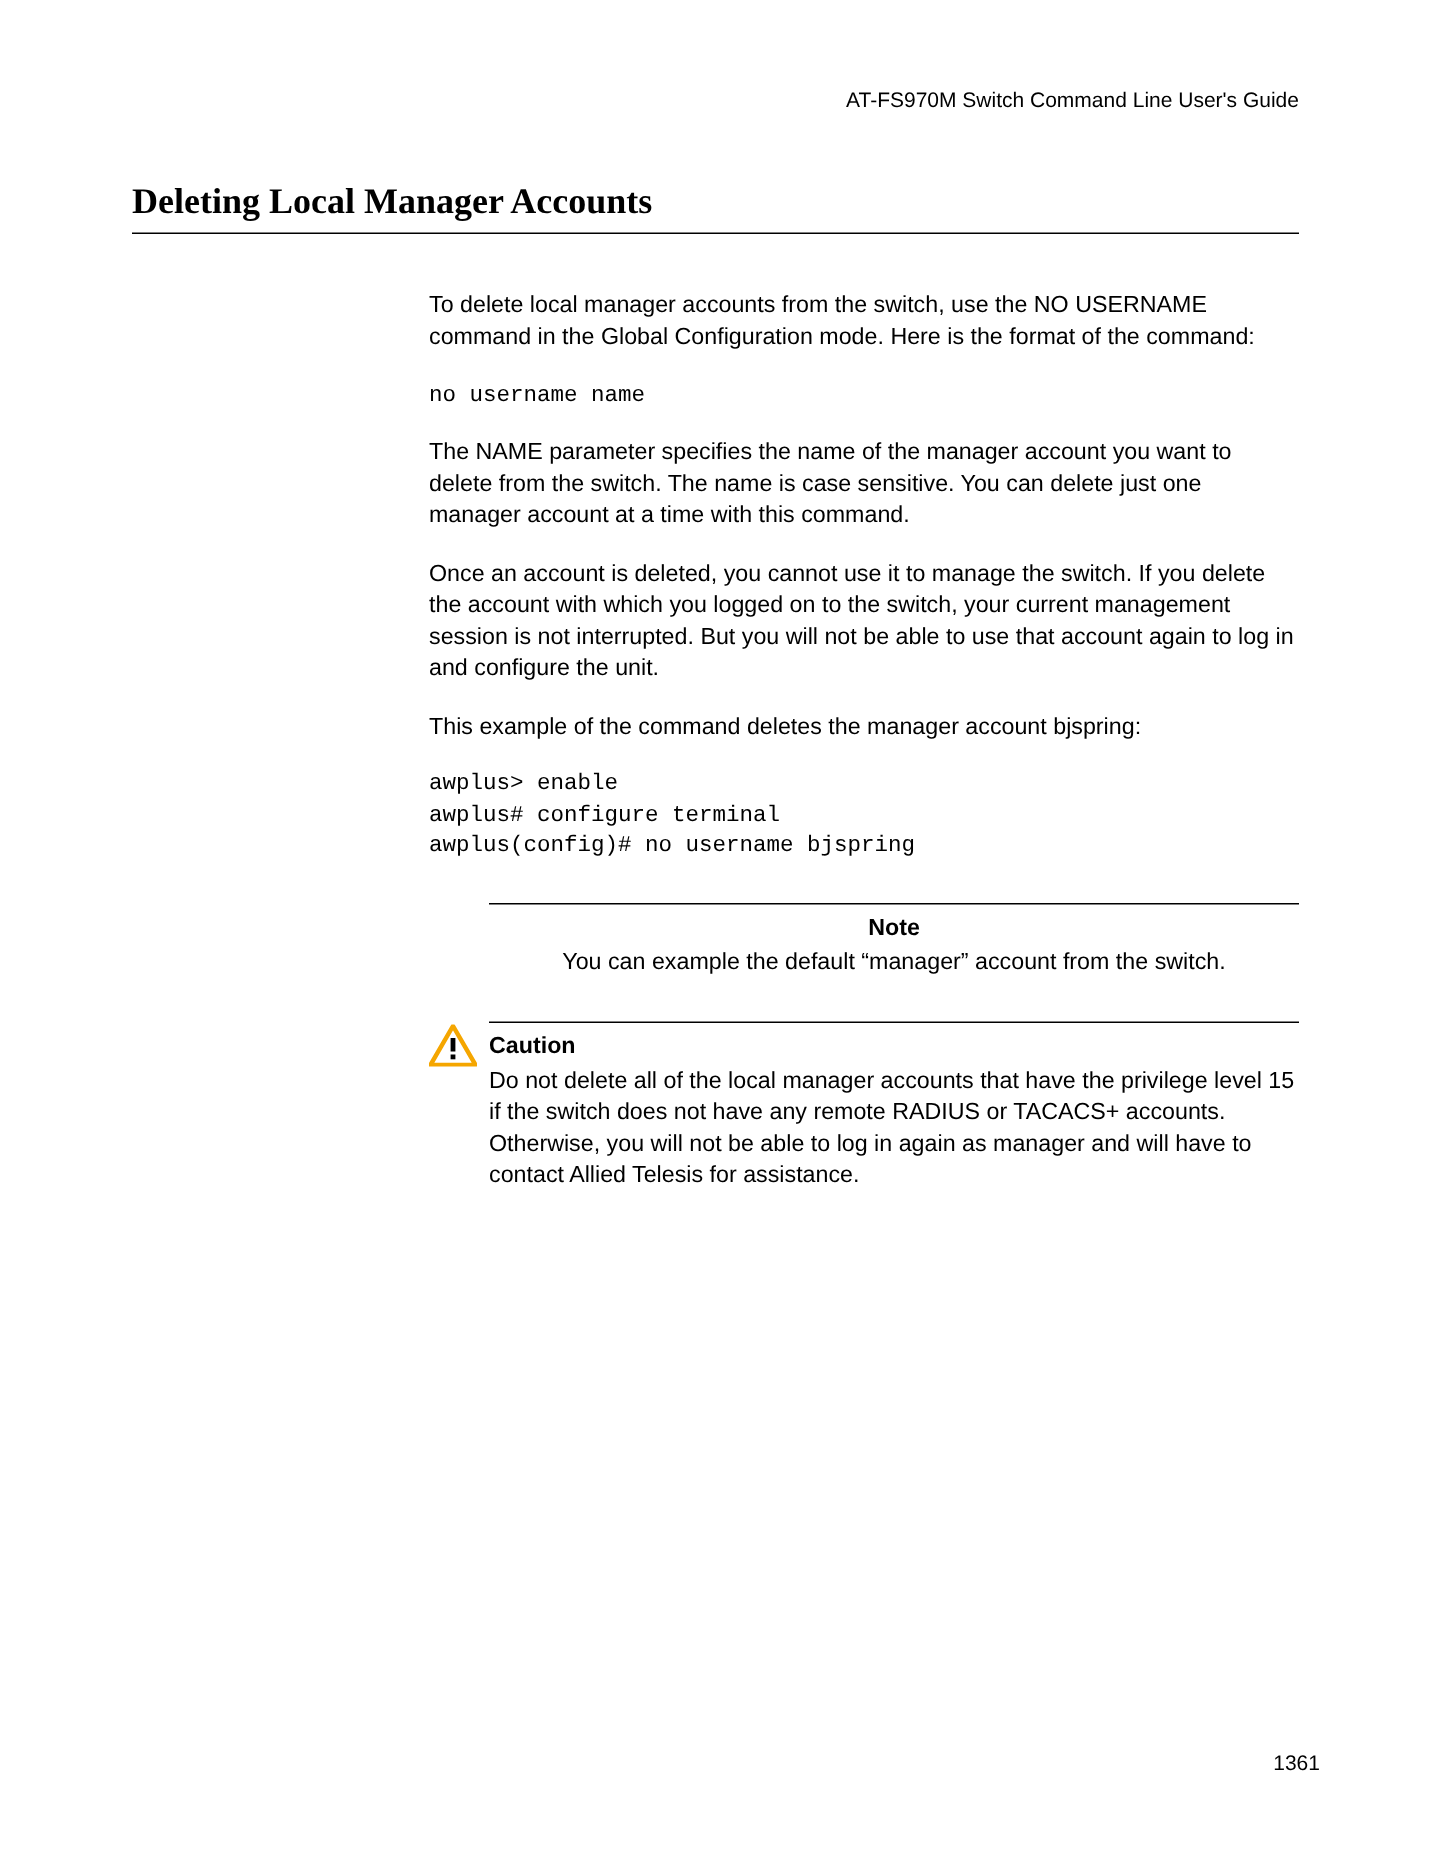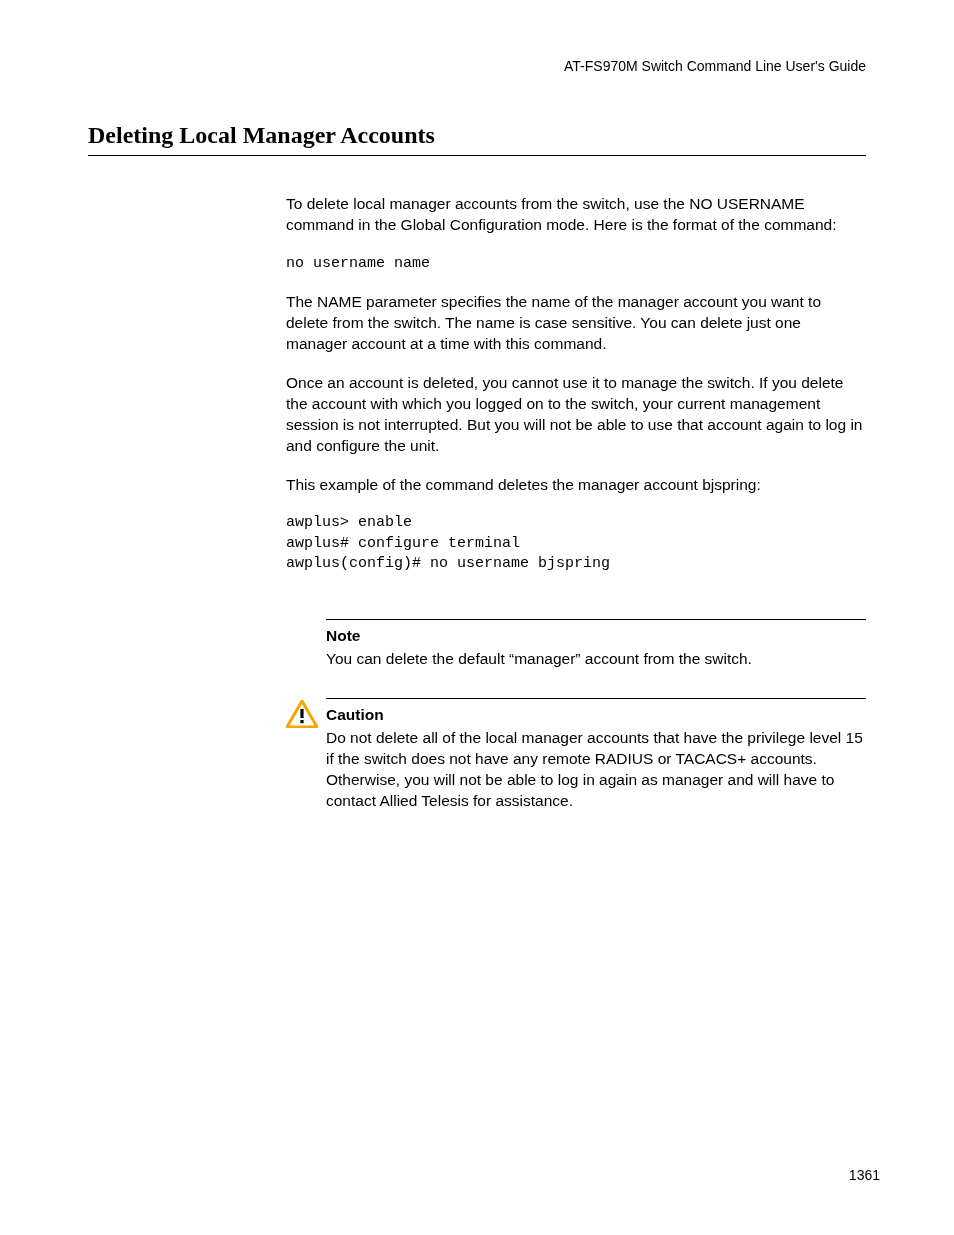--- a/index.html
+++ b/index.html
@@ -41,22 +41,23 @@
     .mono {
       font-family: "Courier New", Courier, monospace;
       font-size: 15px;
       white-space: pre;
       margin-bottom: 18px;
     }
     .mono .italic {
     }
     .note-block {
       margin-left: 40px;
-      margin-top: 45px;
+      margin-top: 28px;
       margin-bottom: 28px;
+      text-align: center;
     }
     .note-line {
       border-top: 1.5px solid #000;
       margin-bottom: 6px;
     }
     .note-title {
       font-weight: bold;
       font-size: 15.5px;
       margin-bottom: 2px;
     }
@@ -108,21 +109,21 @@
 
     <div class="para">This example of the command deletes the manager account bjspring:</div>
 
     <div class="mono">awplus&gt; enable
 awplus# configure terminal
 awplus(config)# no username bjspring</div>
 
     <div class="note-block">
       <div class="note-line"></div>
       <div class="note-title">Note</div>
-      <div class="note-body">You can delete the default “manager” account from the switch.</div>
+      <div class="note-body">You can example the default “manager” account from the switch.</div>
     </div>
 
     <div class="caution-row">
       <div class="caution-icon">
         <svg viewBox="0 0 32 28" width="32" height="28">
           <polygon points="16,1 31,27 1,27" fill="none" stroke="#f5a600" stroke-width="3" stroke-linejoin="round"></polygon>
           <rect x="14.4" y="9" width="3.2" height="9" fill="#000"></rect>
           <rect x="14.4" y="20" width="3.2" height="3.2" fill="#000"></rect>
         </svg>
       </div>

